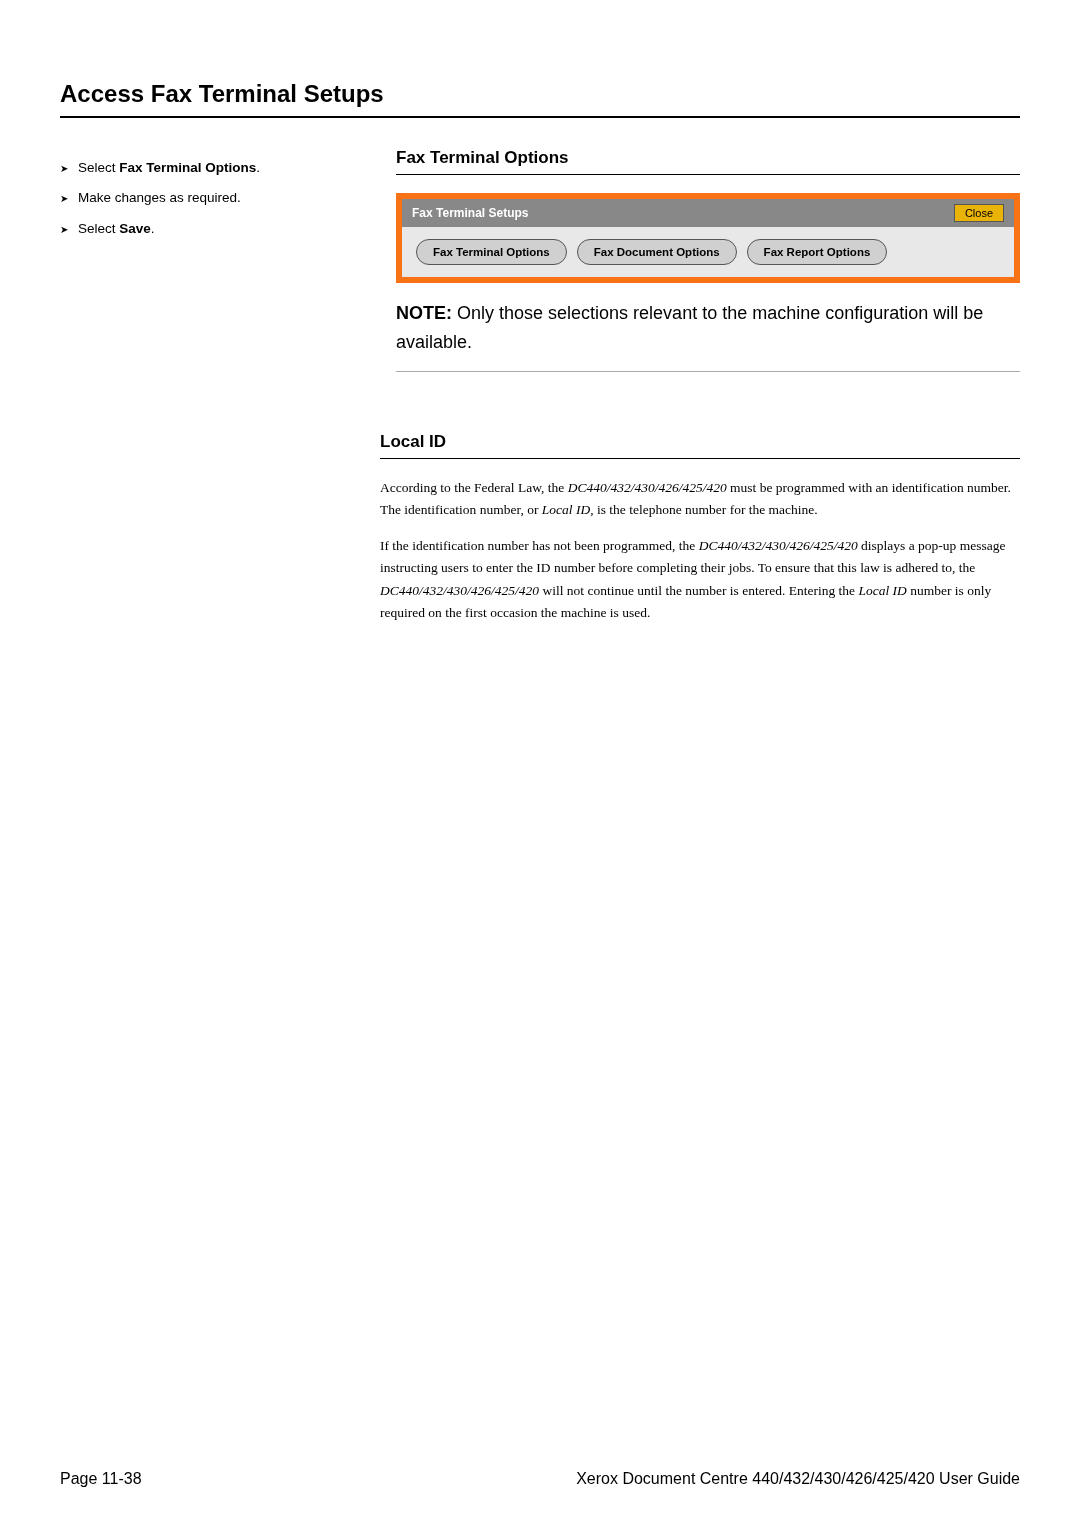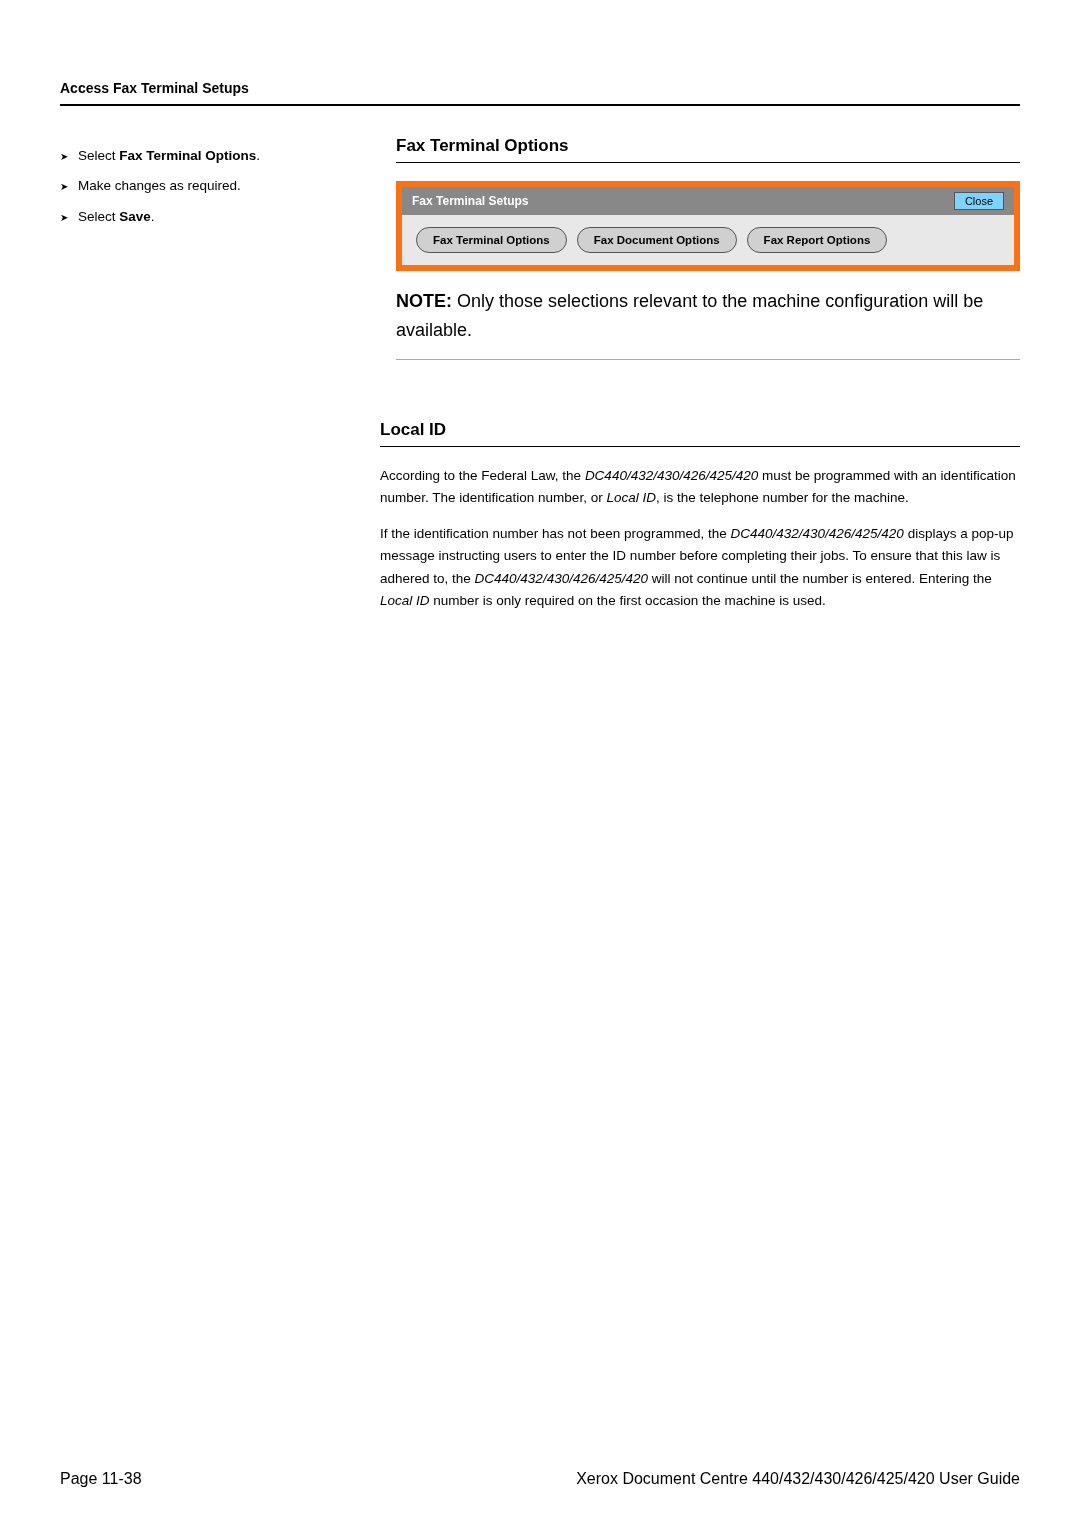--- a/index.html
+++ b/index.html
@@ -7,21 +7,21 @@
       background: #fff;
       font-family: Arial, Helvetica, sans-serif;
       font-size: 14px;
       color: #000;
       width: 1080px;
       min-height: 1528px;
       padding: 80px 60px 60px 60px;
     }
 
     .page-title {
-      font-size: 14px;
+      font-size: 24px;
       font-weight: bold;
       border-bottom: 2px solid #000;
       padding-bottom: 8px;
       margin-bottom: 30px;
     }
 
     .two-col {
       display: flex;
       gap: 56px;
       margin-bottom: 30px;
@@ -79,21 +79,21 @@
       color: #fff;
       padding: 5px 10px;
       display: flex;
       justify-content: space-between;
       align-items: center;
       font-size: 12px;
       font-weight: bold;
     }
 
     .ui-close-btn {
-      background: #7dd3fc;
+      background: #eab308;
       border: 1px solid #555;
       padding: 2px 10px;
       font-size: 11px;
       color: #000;
       cursor: pointer;
     }
 
     .ui-buttons-row {
       display: flex;
       gap: 10px;
@@ -127,20 +127,21 @@
     }
 
     .note-text strong {
       font-weight: bold;
     }
 
     .body-text {
       font-size: 13.5px;
       line-height: 1.65;
       margin-bottom: 14px;
+      font-family: Liberation Serif, serif;
     }
 
     .body-text em {
       font-style: italic;
     }
 
     
     .page-footer {
       position: fixed;
       bottom: 40px;

